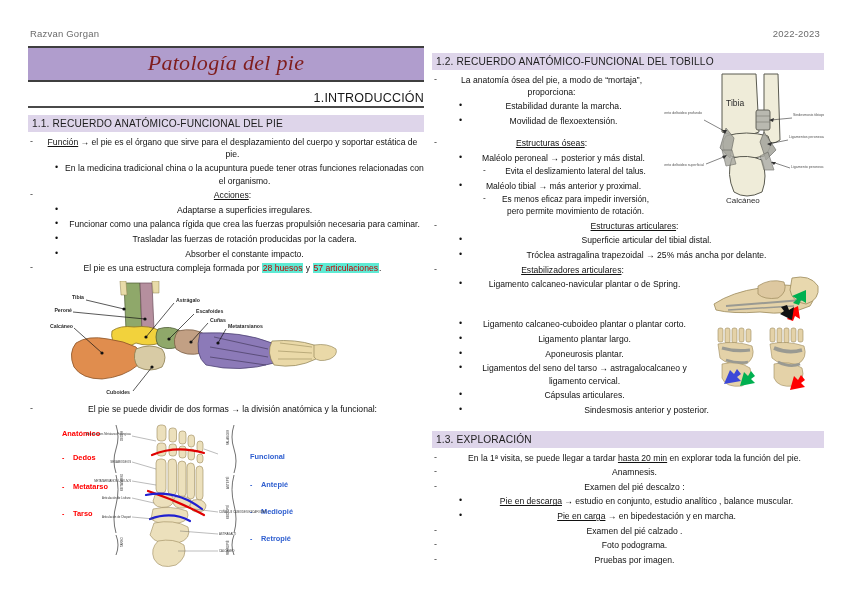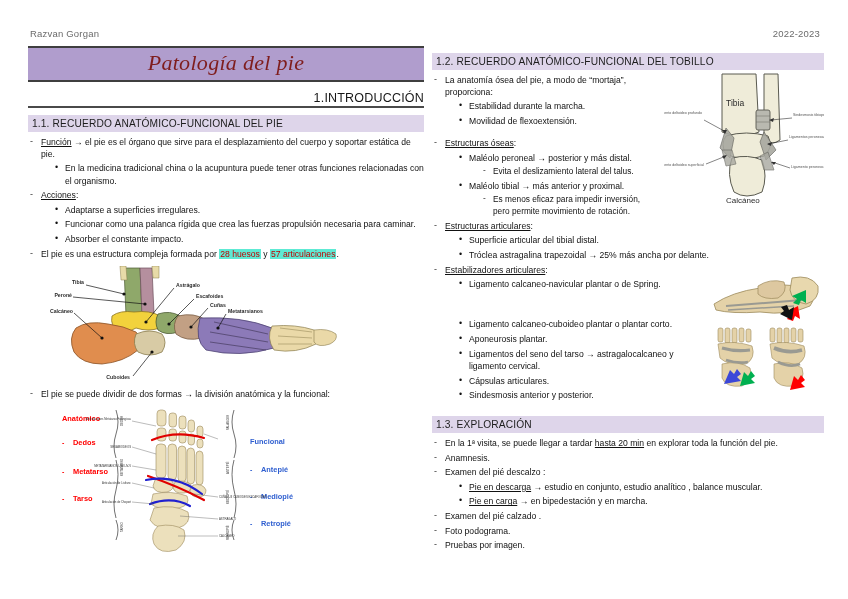--- a/index.html
+++ b/index.html
@@ -66,21 +66,21 @@
   .h2 {
     margin-top: 7px;
     background: #ded5ea;
     padding: 3px 4px 3px 4px;
     font-size: 10.2px;
     color: #1d1d1d;
     letter-spacing: .15px;
   }
 
   
-  ul { margin: 0; padding: 0; list-style: none; }
+  ul { margin: 0; padding: 0; list-style: none; text-align: center; }
   .lv1 { margin-top: 4px; }
   .lv1 > li {
     position: relative;
     padding-left: 13px;
     margin-bottom: 2.5px;
     font-size: 8.6px;
     line-height: 1.42;
     color: #111;
   }
   .lv1 > li::before {
@@ -166,20 +166,21 @@
         <span class="u">Función</span><span> → el pie es el órgano que sirve para el desplazamiento del cuerpo y soportar estática de pie.</span>
         <ul class="lv2">
           <li>En la medicina tradicional china o la acupuntura puede tener otras funciones relacionadas con el organismo.</li>
         </ul>
       </li>
       <li>
         <span class="u">Acciones</span><span>:</span>
         <ul class="lv2">
           <li>Adaptarse a superficies irregulares.</li>
           <li>Funcionar como una palanca rígida que crea las fuerzas propulsión necesaria para caminar.</li>
+          <li>Trasladar las fuerzas de rotación producidas por la cadera.</li>
           <li>Absorber el constante impacto.</li>
         </ul>
       </li>
       <li>
         <span>El pie es una estructura compleja formada por </span><span class="hl">28 huesos</span><span> y </span><span class="hl">57 articulaciones</span><span>.</span>
       </li>
     </ul>
 
     <div class="fig fig-foot-lateral">
       <svg width="330" height="118" viewBox="0 0 330 118">
@@ -473,20 +474,21 @@
               <path d="M68 84 Q82 90 96 86" fill="none" stroke="#9a9a92" stroke-width="3.6"></path>
               <path d="M72 98 Q84 104 94 100" fill="none" stroke="#9a9a92" stroke-width="2.8"></path>
               <path d="M84 126 l4 -14 l4 4 l3 -5 l4 5 l-4 3 l4 4 Z" fill="#ff0000"></path>
             </g>
           </svg>
         </div>
 
         <ul class="lv2">
           <li class="c-green">Ligamento calcaneo-navicular plantar o de Spring.</li>
           <li class="c-blue">Ligamento calcaneo-cuboideo plantar o plantar corto.</li>
+          <li class="c-red">Ligamento plantar largo.</li>
           <li>Aponeurosis plantar.</li>
           <li>Ligamentos del seno del tarso → astragalocalcaneo y ligamento cervical.</li>
           <li>Cápsulas articulares.</li>
           <li>Sindesmosis anterior y posterior.</li>
         </ul>
       </li>
     </ul>
     <div class="clear"></div>
 
     <div class="h2" style="margin-top:12px">1.3. EXPLORACIÓN</div>

